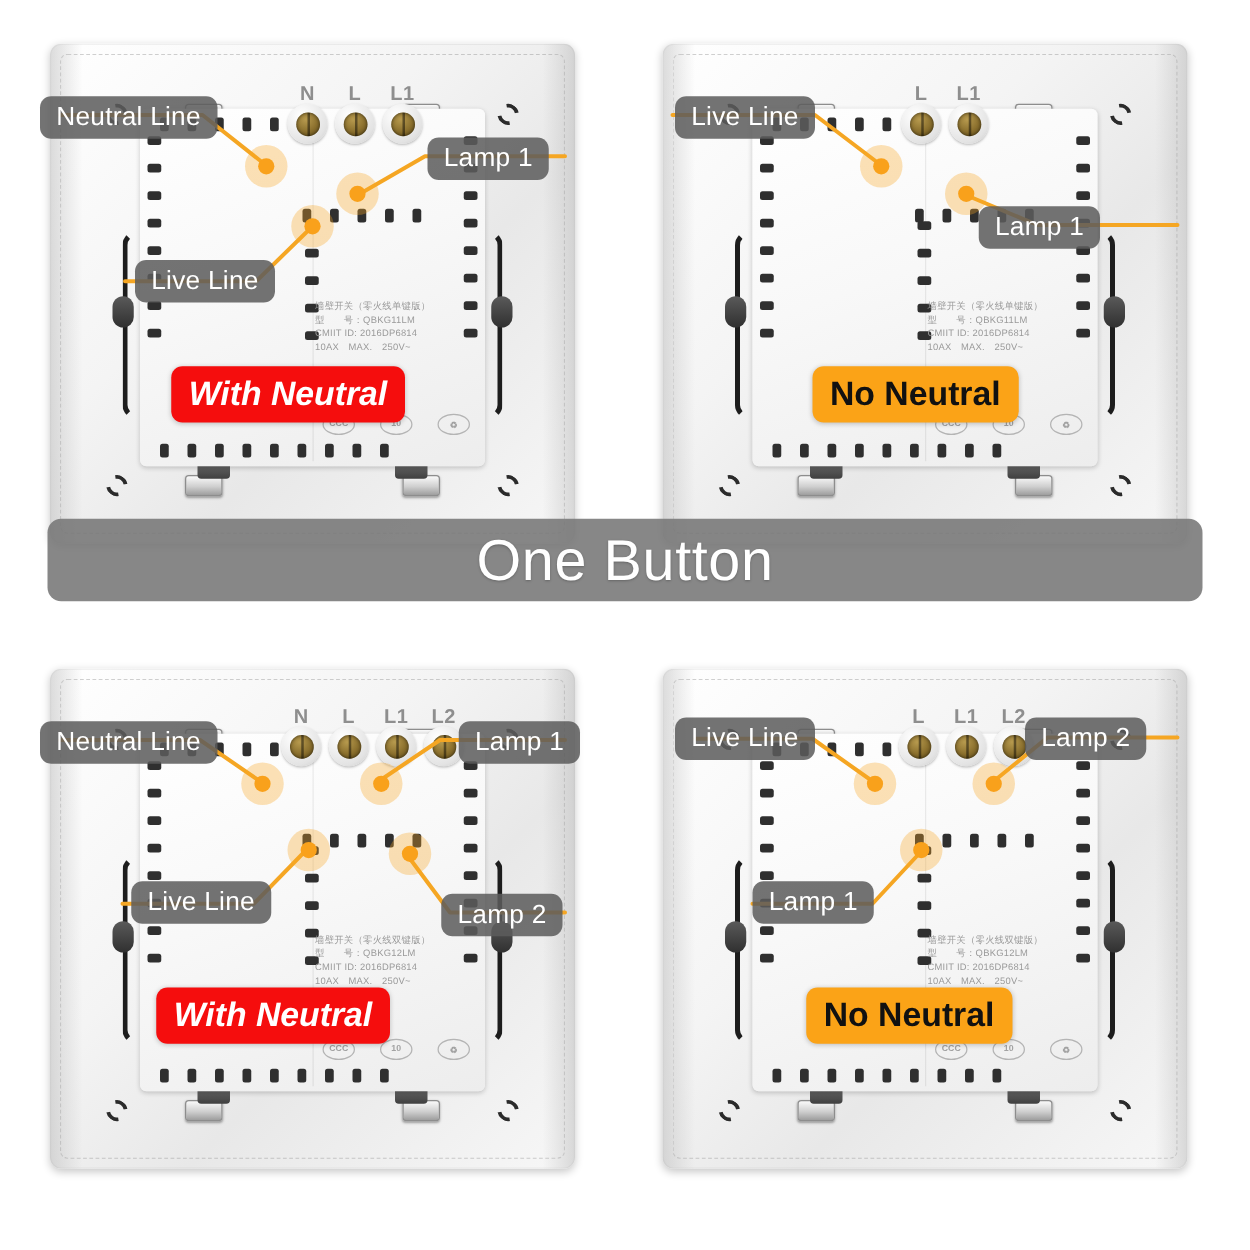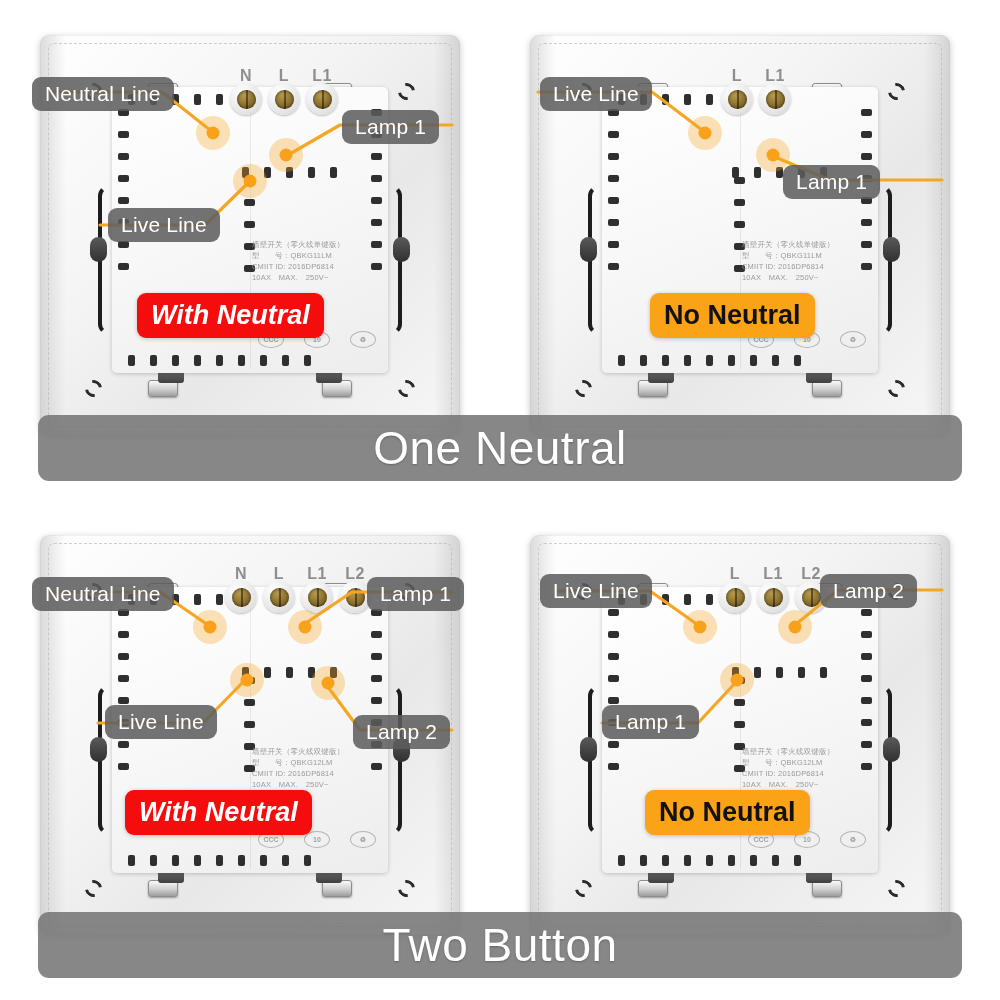--- a/index.html
+++ b/index.html
@@ -452,21 +452,21 @@
       <div class="pill" style="left:253px;top:130px;">
         <span>Lamp 1</span>
       </div>
 
       <div class="badge no" style="left:120px;top:258px;">
         <span>No Neutral</span>
       </div>
     </div>
 
     <div class="caption-band" style="top:415px;">
-      <span class="caption-text">One Neutral</span>
+      <span class="caption-text">One Button</span>
     </div>
   </div>
 
   <div class="group g-two">
 
     <div class="panel left">
       <div class="faceplate"></div>
       <div class="plate-edge-l"></div>
       <div class="plate-edge-r"></div>
 
@@ -756,18 +756,15 @@
       </div>
       <div class="pill" style="left:72px;top:170px;">
         <span>Lamp 1</span>
       </div>
 
       <div class="badge no" style="left:115px;top:255px;">
         <span>No Neutral</span>
       </div>
     </div>
 
-    <div class="caption-band" style="top:412px;">
-      <span class="caption-text">Two Button</span>
-    </div>
   </div>
 
 </div>
 
 </body></html>

